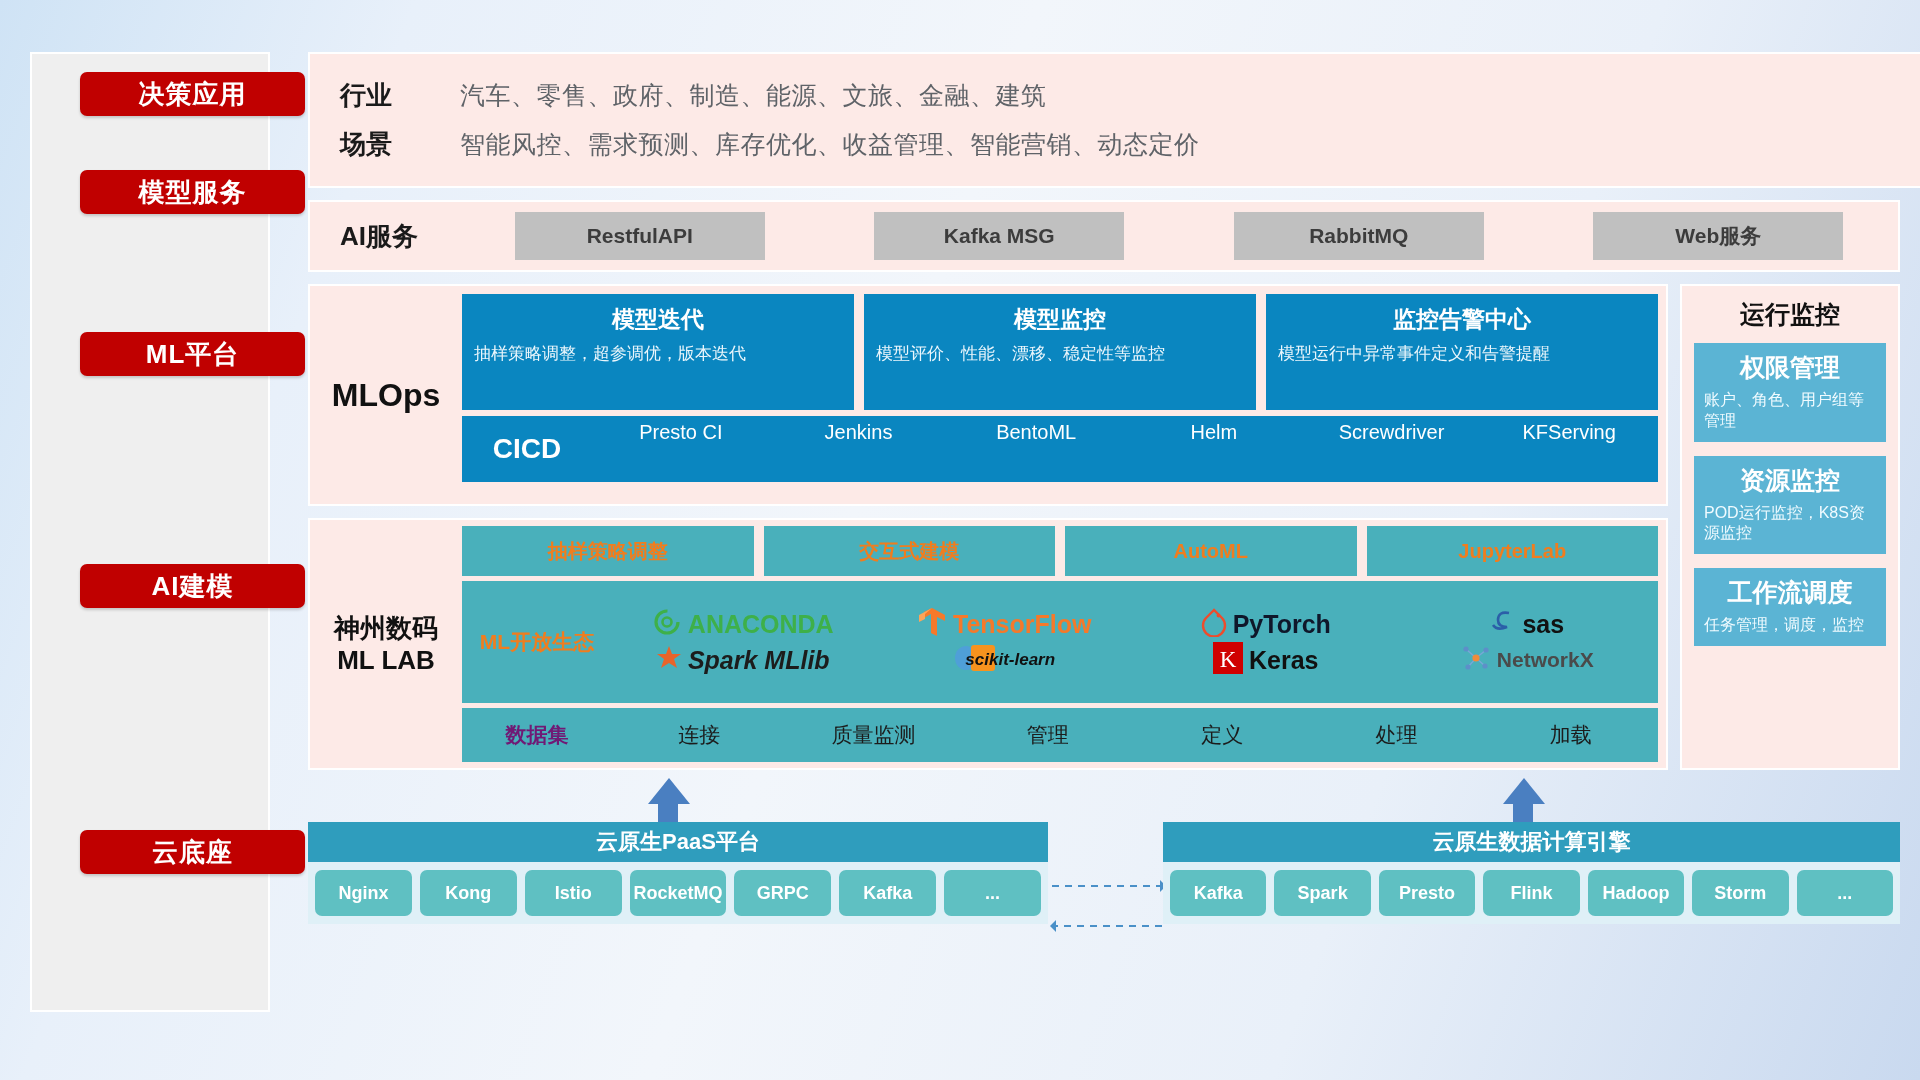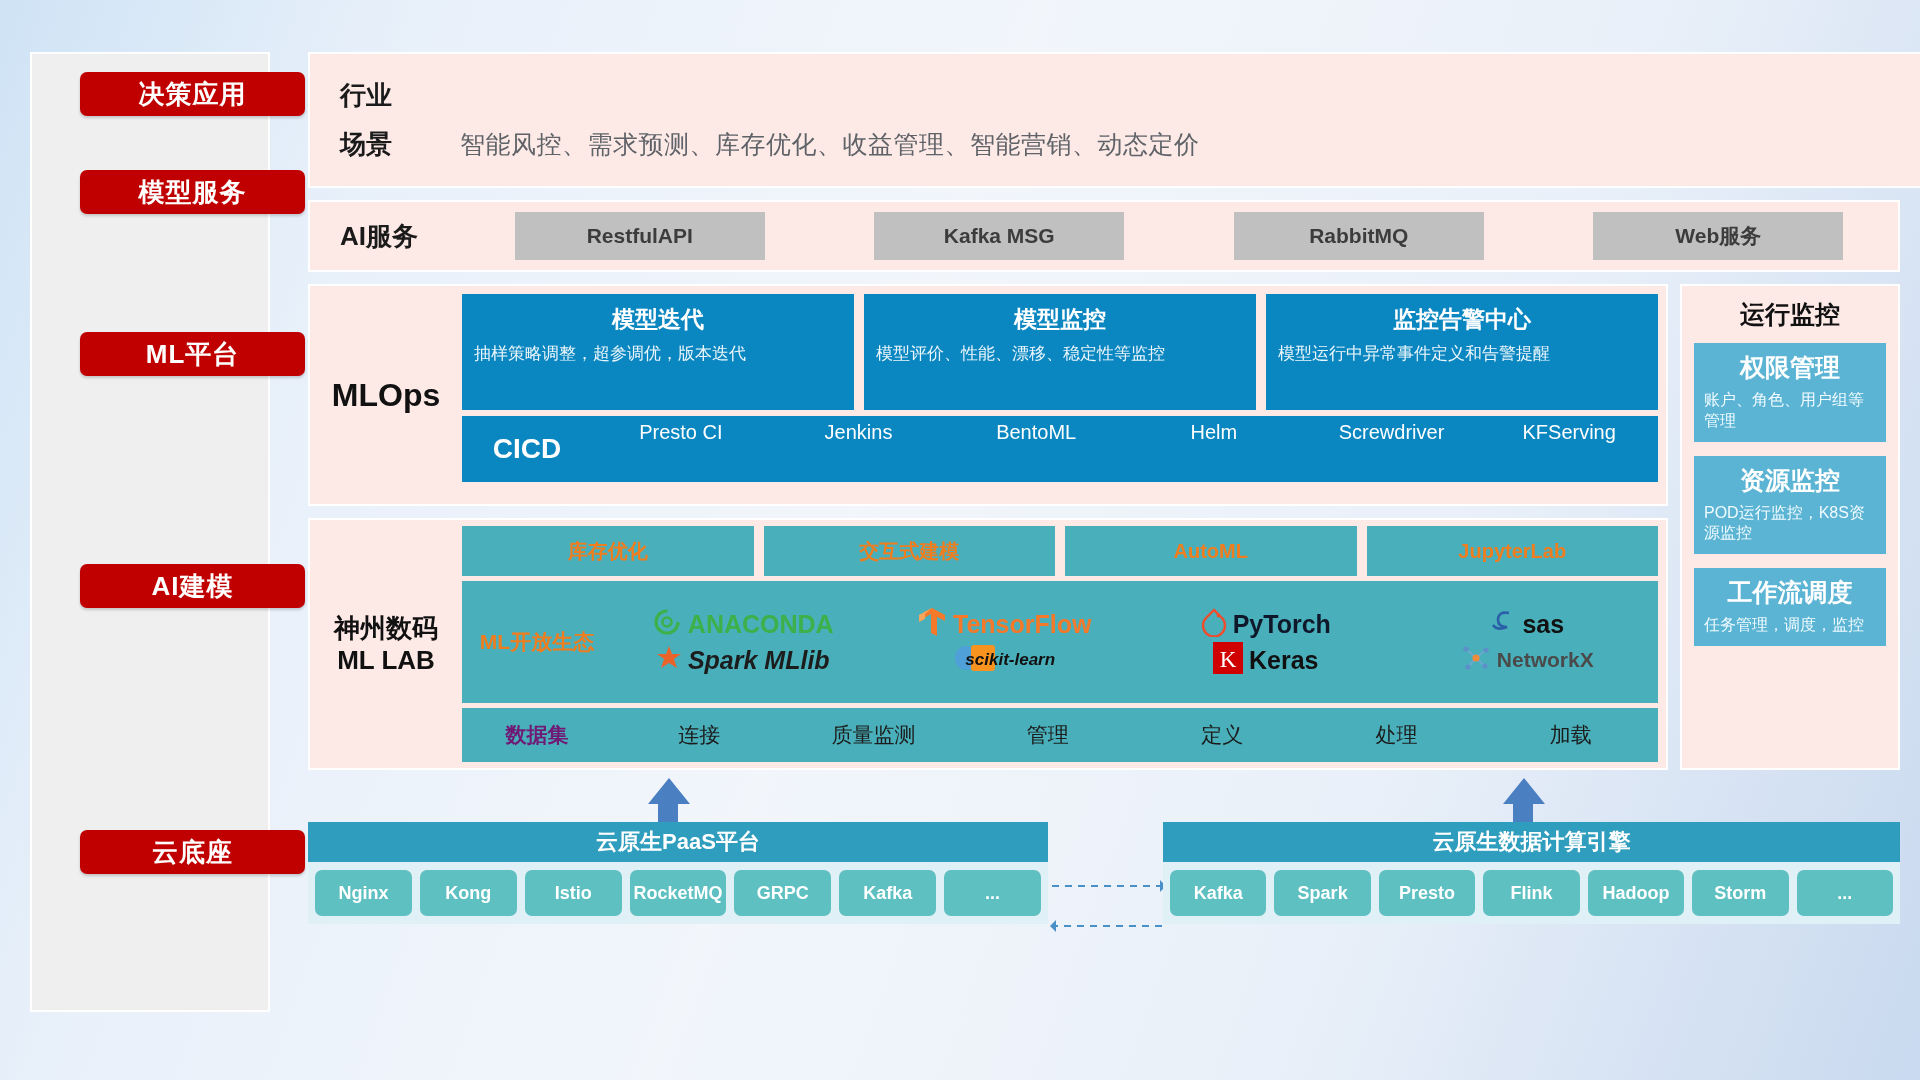--- a/index.html
+++ b/index.html
@@ -131,20 +131,21 @@
     <div class="stage-chip" style="top:278px">ML平台</div>
     <div class="stage-chip" style="top:510px">AI建模</div>
     <div class="stage-chip" style="top:776px">云底座</div>
   </div>
 
   <div class="content">
 
     <div class="band" id="band-industry">
       <div class="kv-row">
         <div class="kv-key">行业</div>
+        <div class="kv-val">汽车、零售、政府、制造、能源、文旅、金融、建筑</div>
       </div>
       <div class="kv-row">
         <div class="kv-key">场景</div>
         <div class="kv-val">智能风控、需求预测、库存优化、收益管理、智能营销、动态定价</div>
       </div>
     </div>
 
     <div class="band" id="band-ai">
       <div class="kv-key">AI服务</div>
       <div class="svc-wrap">
@@ -189,21 +190,21 @@
     </div>
 
     <div class="band" id="band-mllab">
       <div class="mllab-inner">
         <div class="mllab-label">
           <span>神州数码</span>
           <span>ML LAB</span>
         </div>
         <div class="mllab-right">
           <div class="mllab-tabs">
-            <div class="mllab-tab">库存优化</div>
+            <div class="mllab-tab">抽样策略调整</div>
             <div class="mllab-tab">交互式建模</div>
             <div class="mllab-tab">AutoML</div>
             <div class="mllab-tab">JupyterLab</div>
           </div>
 
           <div class="eco-row">
             <div class="eco-label">ML开放生态</div>
             <div class="eco-grid">
 
               <div class="logo">

